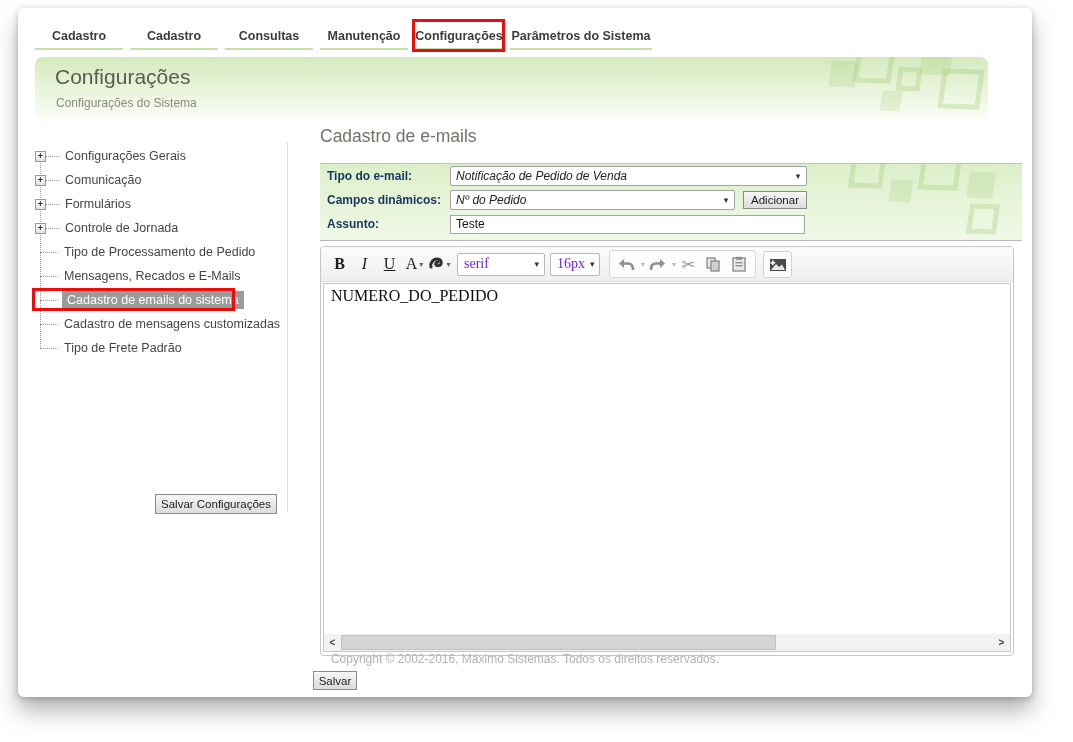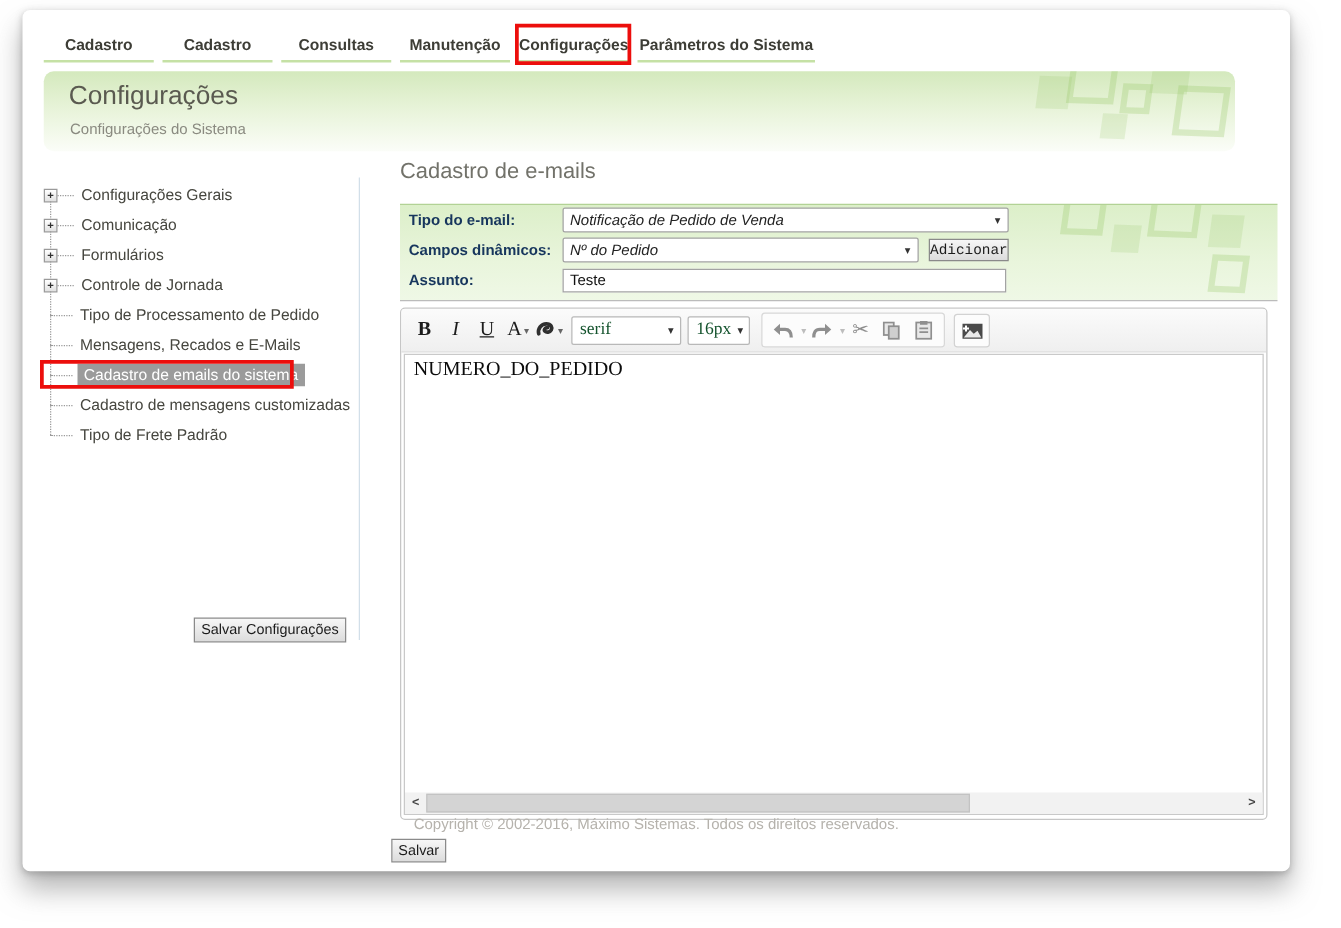--- a/index.html
+++ b/index.html
@@ -49,39 +49,39 @@
                 background:linear-gradient(180deg,#dcefc9 0%,#e9f5dc 60%,#eff8e6 100%);
                 border-top:1px solid #b2d295; border-bottom:1px solid #bbbbbb; overflow:hidden; padding-top:0; }
   .frow { height:24px; display:flex; align-items:center; position:relative; z-index:1; }
   .flabel { width:130px; padding-left:7px; font-weight:bold; font-size:12px; color:#17365d; flex:0 0 auto; }
   .fake-select { background:#fff; border:1px solid #a3a3a3; border-radius:2px; height:20px;
                  display:flex; align-items:center; font-size:12px; color:#222; cursor:pointer; }
   .fake-select .val { flex:1; padding-left:5px; white-space:nowrap; overflow:hidden;font-style:italic; }
   .fake-select .caret { flex:0 0 16px; text-align:center; font-size:9px; color:#333; }
   .sel-type { width:357px; }
   .sel-dyn { width:285px;justify-content:flex-end; }
-  .add-btn { margin-left:8px; width:64px; height:18px; font-size:11.5px;font-family:Liberation Mono, monospace; }
+  .add-btn { margin-left:8px; width:64px; height:18px; font-size:11.5px; }
   .subject-input { width:355px; height:19px; border:1px solid #a3a3a3; font-size:12px; color:#111;
                    padding:0 5px; font-family:"Liberation Sans",sans-serif; }
 
   
   .editor { position:absolute; left:302px; top:238px; width:694px; height:410px;
             border:1px solid #c6c6c6; border-radius:4px; background:#fff; overflow:hidden; }
   .toolbar { height:35px; background:linear-gradient(#fbfbfb,#efefef); border-bottom:1px solid #dcdcdc;
              display:flex; align-items:center; padding:0 6px; }
   .tb { min-width:25px; height:26px; display:flex; align-items:center; justify-content:center;
         cursor:pointer; color:#1c1c1c; }
   .tb .serif { font-family:"Liberation Serif",serif; font-size:16px; }
   .tb .bold { font-weight:bold; }
   .tb .ital { font-style:italic; }
   .tb .und { text-decoration:underline; }
   .mini-caret { font-size:8px; color:#666; margin-left:2px; }
   .ddl { background:#fff; border:1px solid #b8b8b8; border-radius:2px; height:23px; display:flex;
          align-items:center; margin-left:5px; cursor:pointer; }
-  .ddl .val { font-family:"Liberation Serif",serif; font-size:14px; color:#14532d; padding-left:6px; flex:1; }
+  .ddl .val { font-family:"Liberation Serif",serif; font-size:14px; color:#6d28d9; padding-left:6px; flex:1; }
   .ddl .caret { font-size:9px; color:#333; padding:0 5px; }
   .ddl-font { width:88px; }
   .ddl-size { width:50px; }
   .tgroup { display:flex; align-items:center; margin-left:9px; border:1px solid #d8d8d8;
             background:#fcfcfc; border-radius:3px; height:28px; padding:0 4px; }
   .imgbtn { margin-left:7px; width:29px; height:27px; border:1px solid #d2d2d2; background:#fcfcfc;
             border-radius:3px; display:flex; align-items:center; justify-content:center; cursor:pointer; }
   .cutglyph { font-size:16px; color:#8d8d8d; transform:rotate(0deg); }
 
   .editor-body { position:absolute; left:2px; right:2px; top:36px; bottom:3px; border:1px solid #c9c9c9; background:#fff;padding-left:21px; }

